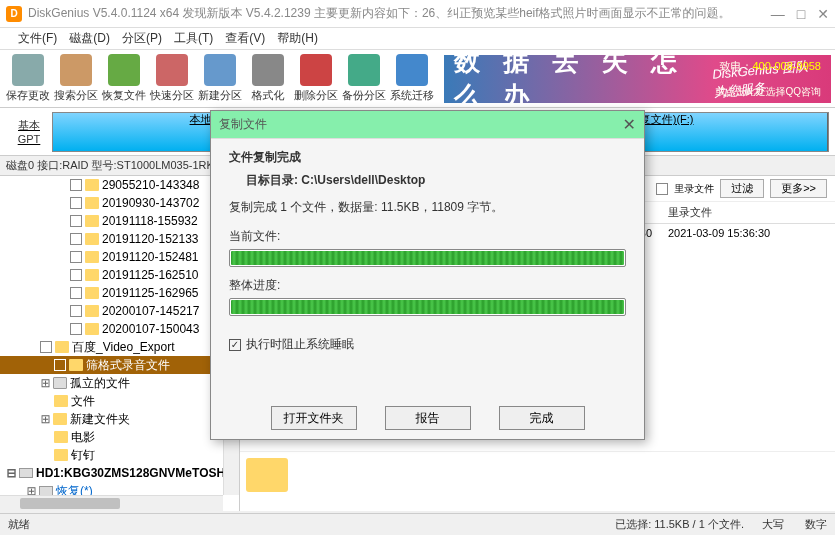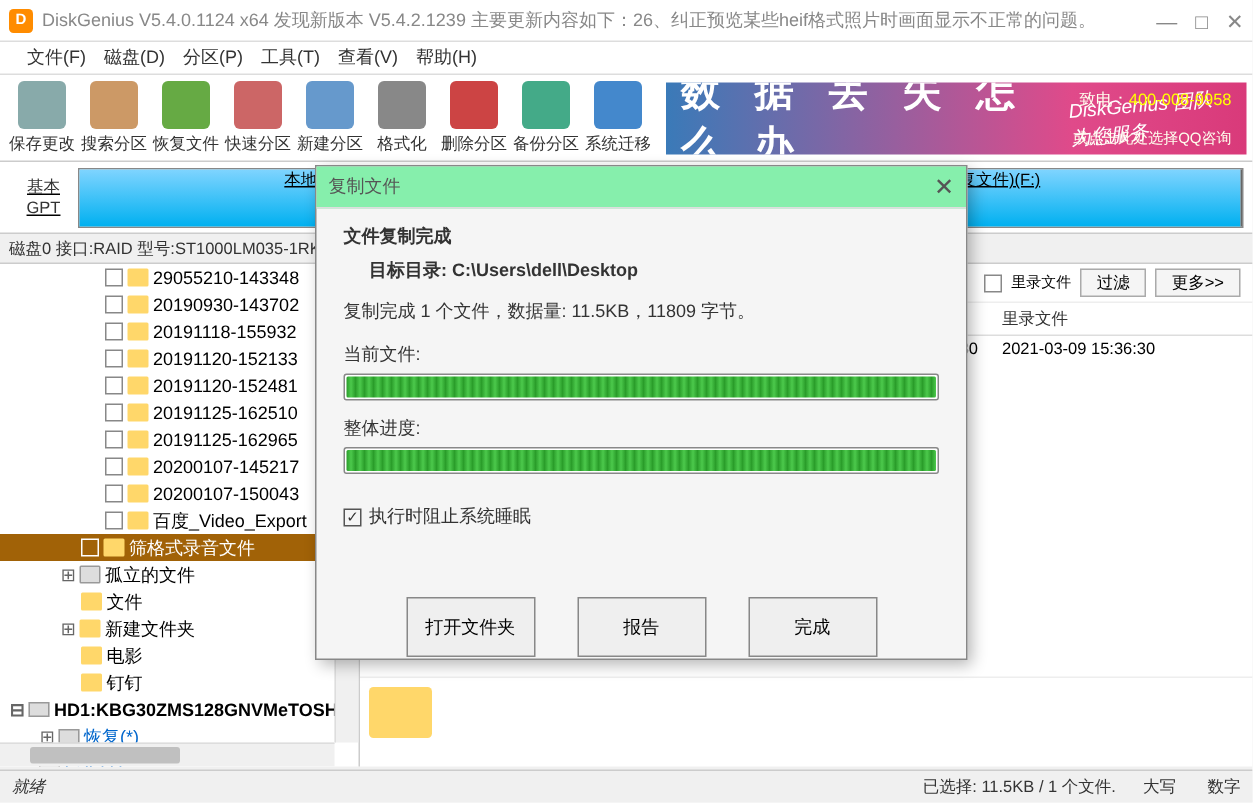--- a/index.html
+++ b/index.html
@@ -59,38 +59,38 @@
 .listhead { height: 22px; display: flex; align-items: center; border-bottom: 1px solid #ddd; font-size: 11px; color: #333; }
 .listhead .col { padding: 0 8px; }
 .listbody { flex: 1; font-size: 11px; }
 .listbody .lrow { display: flex; height: 18px; align-items: center; }
 .listbody .lrow .col { padding: 0 8px; }
 .iconarea { height: 60px; border-top: 1px solid #eee; padding: 6px; }
 .iconarea .folder { width: 42px; height: 34px; background: #ffd76a; border-radius: 3px; }
 
 
 .statusbar { position: absolute; left: 0; right: 0; bottom: 0; height: 22px; background: #f0f0f0; border-top: 1px solid #ccc; display: flex; align-items: center; padding: 0 8px; font-size: 11px; color: #333; }
-.statusbar .l { flex: 1; font-style: italic; }
+.statusbar .l { flex: 1; }
 .statusbar .r span { margin-left: 18px; }
 
 
 .modal { position: absolute; left: 210px; top: 110px; width: 435px; height: 330px; background: #f5f5f5; border: 1px solid #888; box-shadow: 3px 3px 10px rgba(0,0,0,.3); display: flex; flex-direction: column; }
 .modal .mtitle { height: 28px; background: #86efac; display: flex; align-items: center; padding: 0 8px; border-bottom: 1px solid #ddd; font-size: 12px; color: #555; }
 .modal .mtitle .x { margin-left: auto; font-size: 16px; cursor: pointer; color: #555; }
 .modal .mbody { flex: 1; padding: 10px 18px; font-size: 12px; color: #333; }
 .modal .mbody .h1 { font-weight: bold; margin-bottom: 6px; }
 .modal .mbody .target { font-weight: bold; margin-bottom: 10px; margin-left: 17px; }
 .modal .mbody .stats { margin-bottom: 12px; }
 .modal .plabel { margin-top: 10px; margin-bottom: 4px; }
 .modal .pbar { height: 18px; border: 1px solid #888; background: #fff; border-radius: 2px; padding: 1px; }
 .modal .pfill { height: 100%; background: repeating-linear-gradient(90deg, #2a9d2a 0, #4cc94c 3px, #2a9d2a 6px); border-radius: 1px; }
 .modal .chkrow { margin-top: 20px; display: flex; align-items: center; gap: 5px; }
 .modal .chkrow .cb { width: 12px; height: 12px; border: 1px solid #555; display: flex; align-items: center; justify-content: center; font-size: 10px; color: #333; }
 .modal .mfoot { height: 42px; display: flex; align-items: center; justify-content: center; gap: 28px; }
-.modal .mfoot button { width: 86px; height: 40px; border: 1px solid #888; background: #efefef; font-size: 12px; cursor: pointer; }
+.modal .mfoot button { width: 86px; height: 24px; border: 1px solid #888; background: #efefef; font-size: 12px; cursor: pointer; }
 </style>
 </head>
 <body>
 
 <div class="titlebar">
   <div class="app-icon">D</div>
   <div class="title">DiskGenius V5.4.0.1124 x64   发现新版本 V5.4.2.1239 主要更新内容如下：26、纠正预览某些heif格式照片时画面显示不正常的问题。</div>
   <div class="winbtns">
     <span>—</span>
     <span>□</span>
@@ -216,21 +216,21 @@
       <div class="trow" style="padding-left:70px">
           <span class="chk"></span>
           <span class="fico"></span>
           <span>20200107-145217</span>
         </div>
       <div class="trow" style="padding-left:70px">
           <span class="chk"></span>
           <span class="fico"></span>
           <span>20200107-150043</span>
         </div>
-      <div class="trow" style="padding-left:70px">
+      <div class="trow" style="padding-left:40px">
           <span class="chk"></span>
           <span class="fico"></span>
           <span>百度_Video_Export</span>
         </div>
       <div class="trow sel" style="padding-left:54px">
           <span class="chk" style="border-color:#fff"></span>
           <span class="fico"></span>
           <span>筛格式录音文件</span>
         </div>
       <div class="trow" style="padding-left:40px">

